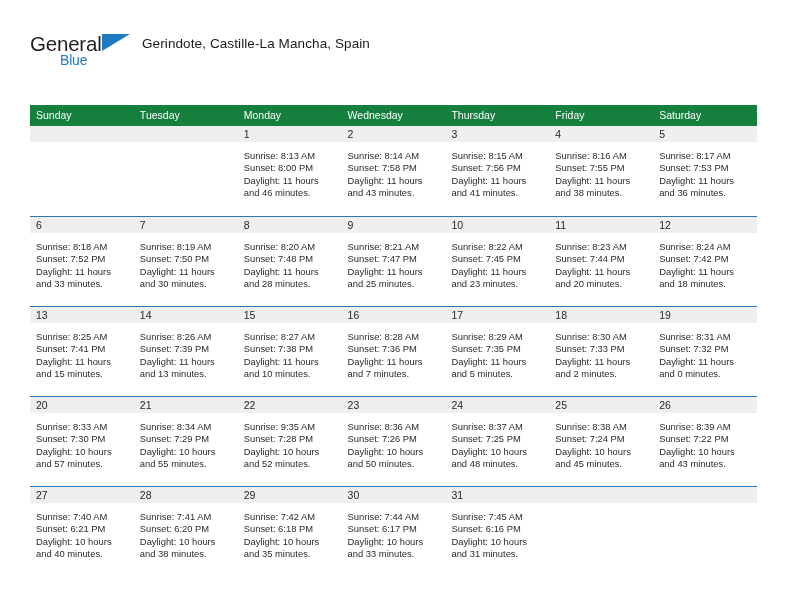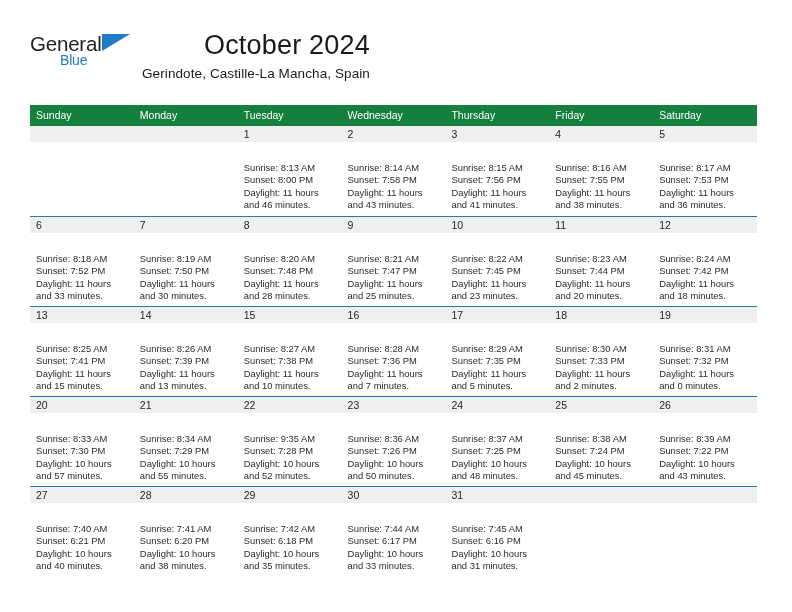--- a/index.html
+++ b/index.html
@@ -137,21 +137,21 @@
   }
   .day-num {
     font-size: 10.5px;
     color: #262626;
     padding-left: 6px;
     line-height: 16px;
     display: block;
   }
 
   .day-info {
-    padding: 20px 6px 0 6px;
+    padding: 8px 6px 0 6px;
     font-size: 9.4px;
     line-height: 12.3px;
     color: #2b2b2b;
   }
   .day-info div {
     white-space: normal;
   }
 </style>
 </head>
 <body>
@@ -160,32 +160,31 @@
 
   <div class="header">
 
     <div class="logo">
       <span class="logo-general">General</span>
       <span class="logo-tri"></span>
       <span class="logo-blue">Blue</span>
     </div>
 
     <div class="title-block">
-      <h1 class="cal-title">October 2024</h1>
       <p class="cal-subtitle">Gerindote, Castille-La Mancha, Spain</p>
     </div>
 
   </div>
 
   <div class="calendar">
 
     <div class="dow-row">
       <div class="dow-cell">Sunday</div>
+      <div class="dow-cell">Tuesday</div>
       <div class="dow-cell">Monday</div>
-      <div class="dow-cell">Tuesday</div>
       <div class="dow-cell">Wednesday</div>
       <div class="dow-cell">Thursday</div>
       <div class="dow-cell">Friday</div>
       <div class="dow-cell">Saturday</div>
     </div>
 
     <div id="weeks-container">
         <div class="week">
           <div class="day empty">
             <div class="day-num-band">

